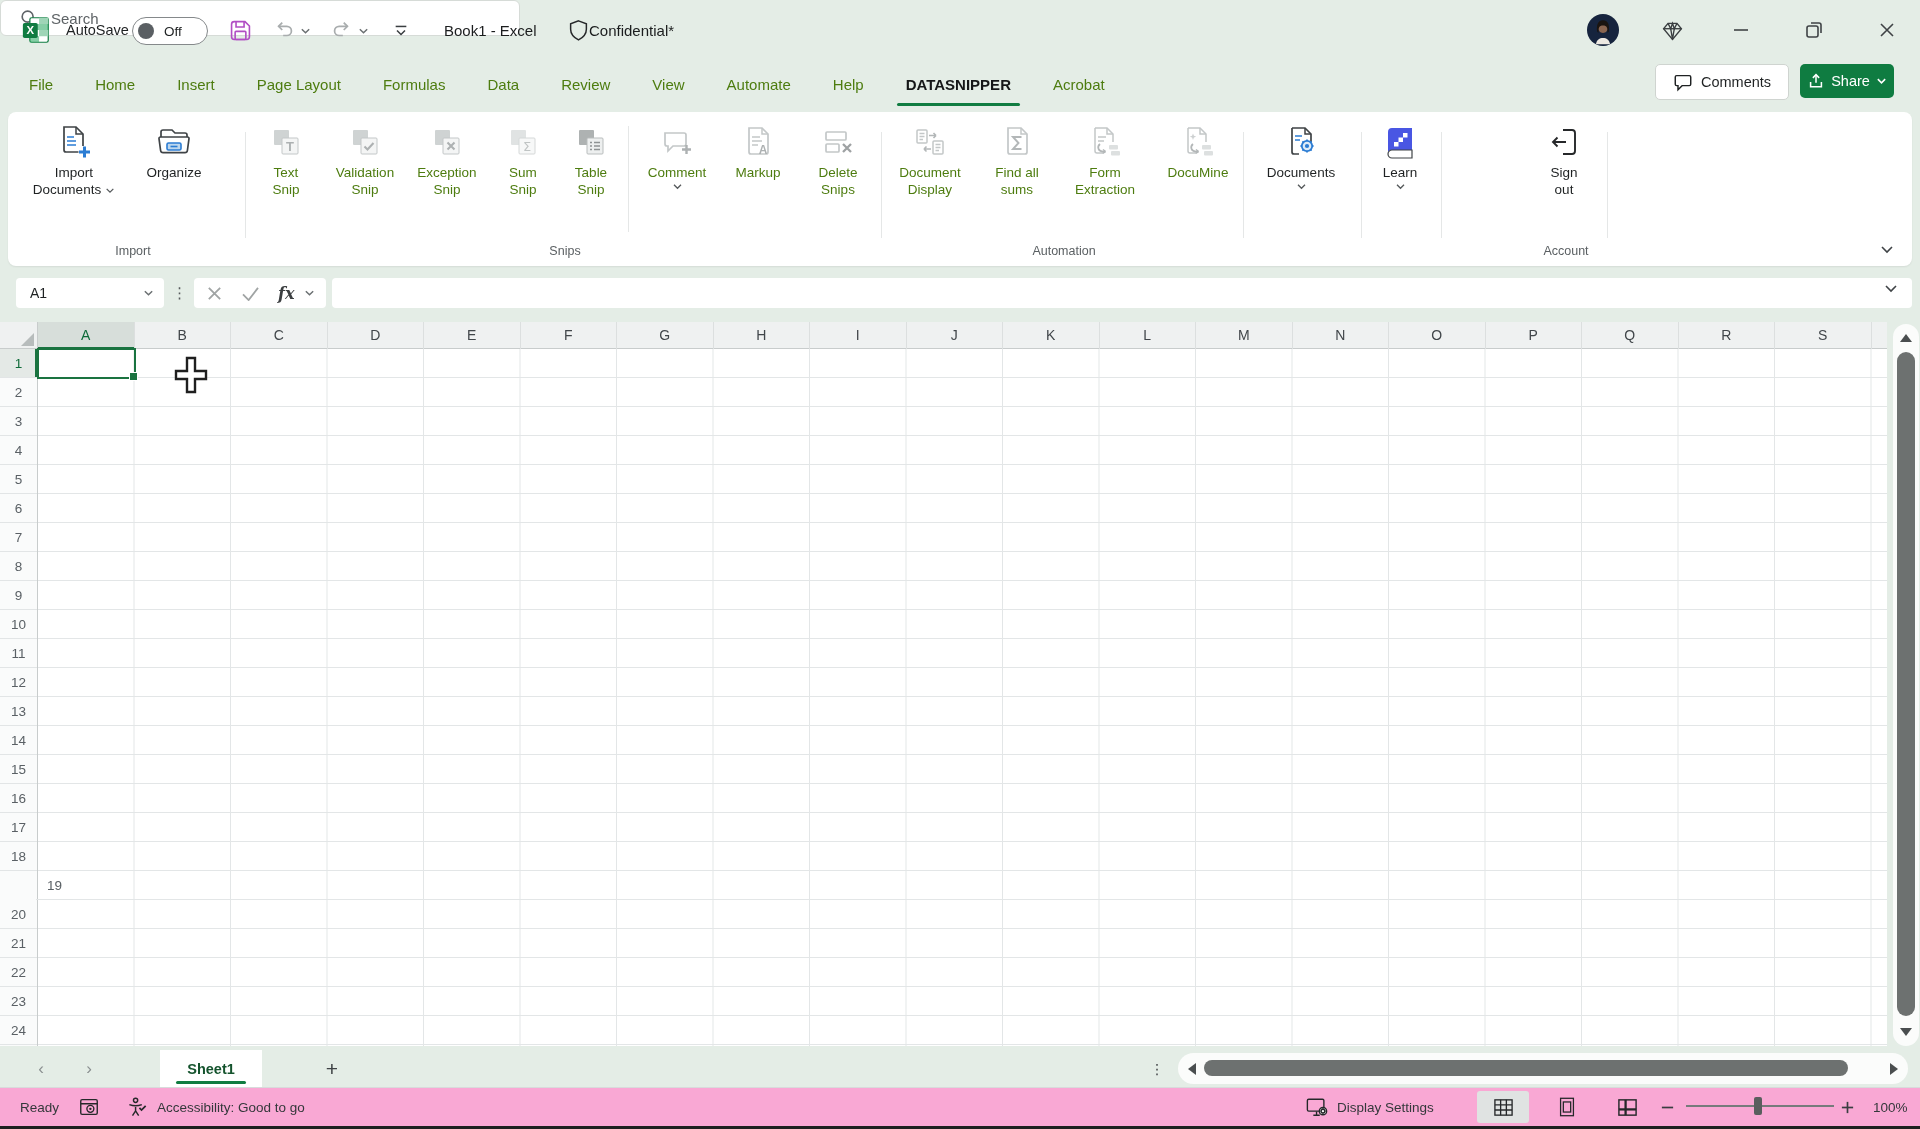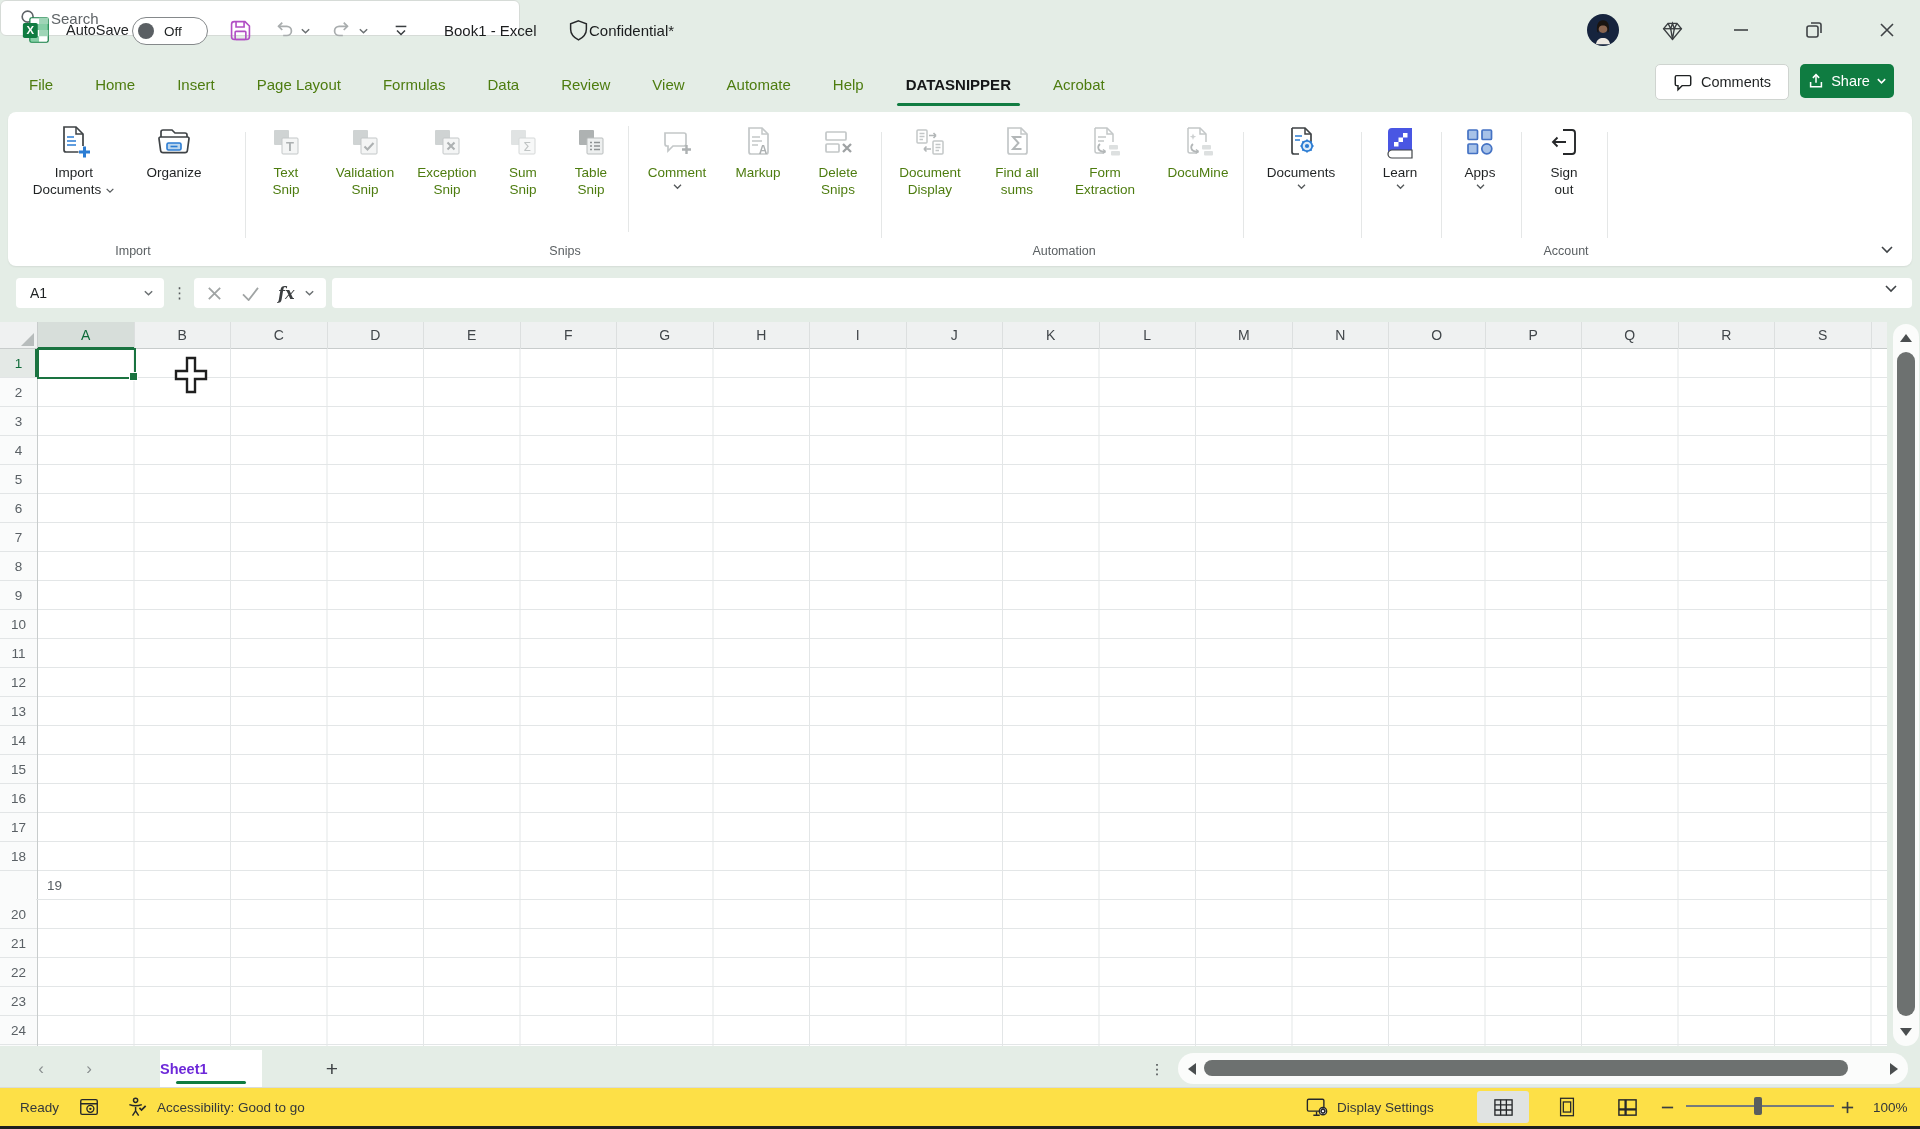--- a/index.html
+++ b/index.html
@@ -85,31 +85,31 @@
 
   
   .vscroll{position:absolute;left:1893px;top:324px;width:26px;height:722px;background:#FBFCFB;border-radius:13px;}
   .vscroll .up{position:absolute;left:5px;top:8px;}
   .vscroll .down{position:absolute;left:5px;bottom:8px;}
   .vthumb{position:absolute;left:4px;top:28px;width:18px;height:664px;background:#6D7170;border-radius:9px;}
 
   
   .sheetbar{position:absolute;left:0;top:1050px;width:1920px;height:37px;}
   .nav-chev{position:absolute;top:0;height:37px;width:30px;display:flex;align-items:center;justify-content:center;color:#8A8F90;font-size:17px;cursor:default;}
-  .sheet-tab{position:absolute;left:160px;top:0;width:102px;height:37px;background:#fff;display:flex;align-items:center;justify-content:flex-start;font-size:14.5px;font-weight:bold;color:#6d28d9;cursor:default;}
+  .sheet-tab{position:absolute;left:160px;top:0;width:102px;height:37px;background:#fff;display:flex;align-items:center;justify-content:center;font-size:14.5px;font-weight:bold;color:#14532d;cursor:default;}
   .sheet-tab .underline{position:absolute;left:16px;right:16px;bottom:3px;height:3px;background:#107C41;border-radius:2px;}
   .add-sheet{position:absolute;left:318px;top:0;width:28px;height:37px;display:flex;align-items:center;justify-content:center;font-size:21px;font-weight:300;color:#3F4346;cursor:default;}
   .hs-dots{position:absolute;left:1150px;top:0;height:37px;display:flex;align-items:center;color:#3F4346;font-size:14px;}
   .hscroll{position:absolute;left:1178px;top:3px;width:730px;height:31px;background:#FBFCFB;border-radius:16px;}
   .hscroll .left{position:absolute;left:8px;top:9px;}
   .hscroll .right{position:absolute;right:8px;top:9px;}
   .hthumb{position:absolute;left:26px;top:7px;width:644px;height:16px;background:#6D7170;border-radius:8px;}
 
   
-  .statusbar{position:absolute;left:0;top:1087px;width:1920px;height:39px;background:#fde047;border-top:1px solid #D8DBDB;box-sizing:border-box;font-size:13.5px;color:#34383B;}
+  .statusbar{position:absolute;left:0;top:1087px;width:1920px;height:39px;background:#f9a8d4;border-top:1px solid #D8DBDB;box-sizing:border-box;font-size:13.5px;color:#34383B;}
   .sb-item{position:absolute;top:0;height:38px;display:flex;align-items:center;gap:8px;cursor:default;}
   .view-btn{position:absolute;top:3px;width:52px;height:32px;display:flex;align-items:center;justify-content:center;border-radius:3px;cursor:default;}
   .view-btn.active{background:#E0E3E2;}
   .zoom-track{position:absolute;left:1686px;top:1105px;width:148px;height:2px;background:#767B7B;}
   .zoom-thumb{position:absolute;left:1754px;top:1097px;width:8px;height:18px;background:#5A5E5E;border-radius:2px;cursor:default;}
   .bottom-strip{position:absolute;left:0;top:1126px;width:1920px;height:3px;background:#1D1F1F;}
 </style>
 </head>
 <body>
 
@@ -513,42 +513,20 @@
             <svg viewBox="0 0 36 36" width="36" height="36">
               <path d="M6 8a4 4 0 0 1 4-4h20v22H10a4 4 0 0 0-4 4z" fill="#4956E3"></path>
               <path d="M6 30a4 4 0 0 0 4 4h20v-8H10a4 4 0 0 0-4 4z" fill="#fff" stroke="#3F4346" stroke-width="1.2"></path>
               <rect x="12" y="18" width="4.5" height="4.5" fill="#fff"></rect>
               <rect x="16.5" y="13.5" width="4.5" height="4.5" fill="#fff"></rect>
               <rect x="21" y="9" width="4.5" height="4.5" fill="#fff"></rect>
             </svg>
           </span>
           <span class="rlabel">
             <div><span>Learn</span></div>
-          </span>
-          <span class="chev-below">
-            <svg width="11" height="7" viewBox="0 0 12 8" fill="none" stroke="#55595B" stroke-width="1.5">
-              <path d="M2 2l4 4 4-4"></path>
-            </svg>
-          </span>
-        </button>
-      </div>
-    </div>
-    <div class="rgroup" style="left: 1436px; width: 78px;">
-      <div class="rbtns">
-        <button class="rbtn" style="width: 72px;">
-          <span class="ric">
-            <svg viewBox="0 0 36 36" width="36" height="36" fill="#A7C2E8" stroke="#4472C4" stroke-width="1.7">
-              <rect x="6" y="6" width="9.5" height="9.5" rx="1"></rect>
-              <rect x="20" y="6" width="9.5" height="9.5" rx="1"></rect>
-              <rect x="6" y="20" width="9.5" height="9.5" rx="1"></rect>
-              <circle cx="24.8" cy="24.8" r="5"></circle>
-            </svg>
-          </span>
-          <span class="rlabel">
-            <div><span>Apps</span></div>
           </span>
           <span class="chev-below">
             <svg width="11" height="7" viewBox="0 0 12 8" fill="none" stroke="#55595B" stroke-width="1.5">
               <path d="M2 2l4 4 4-4"></path>
             </svg>
           </span>
         </button>
       </div>
     </div>
     <div class="rgroup" style="left: 1516px; width: 84px;">

